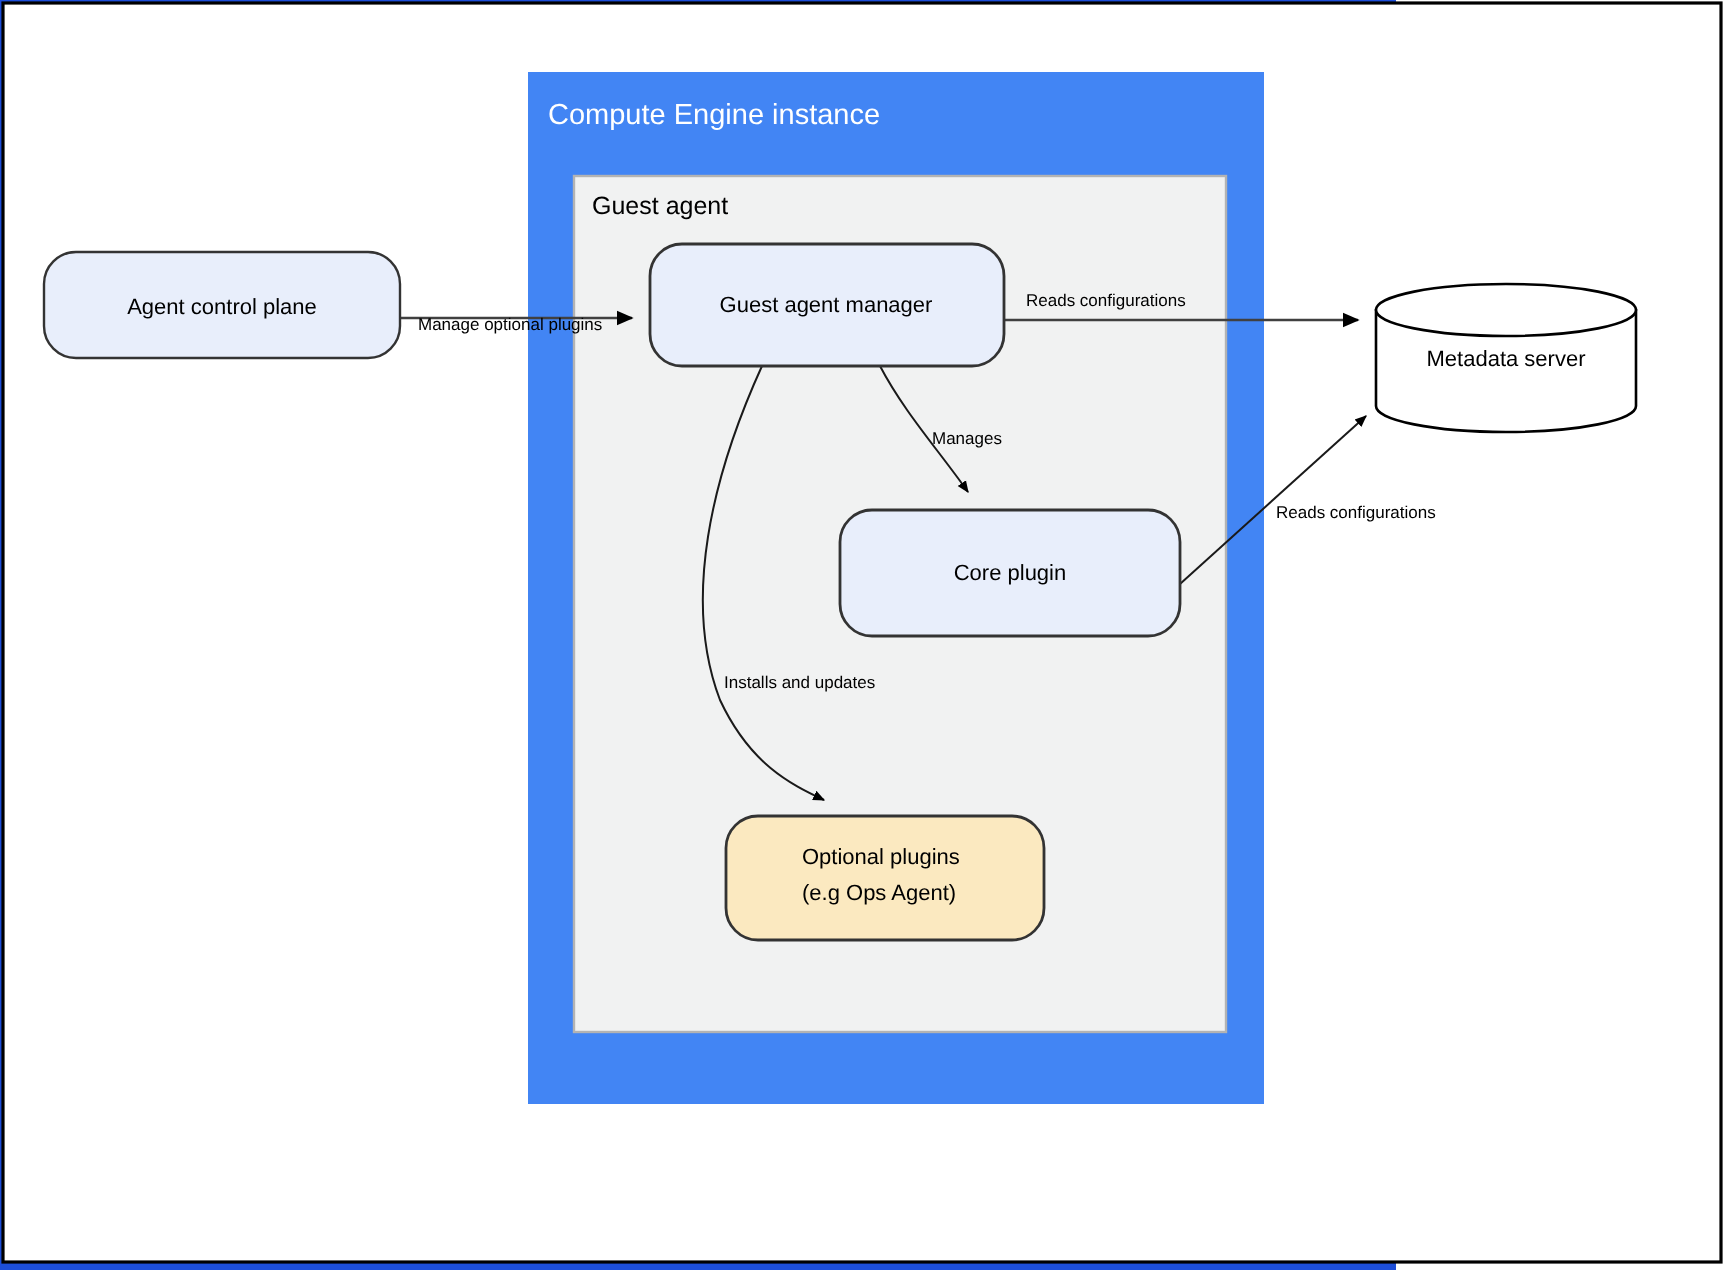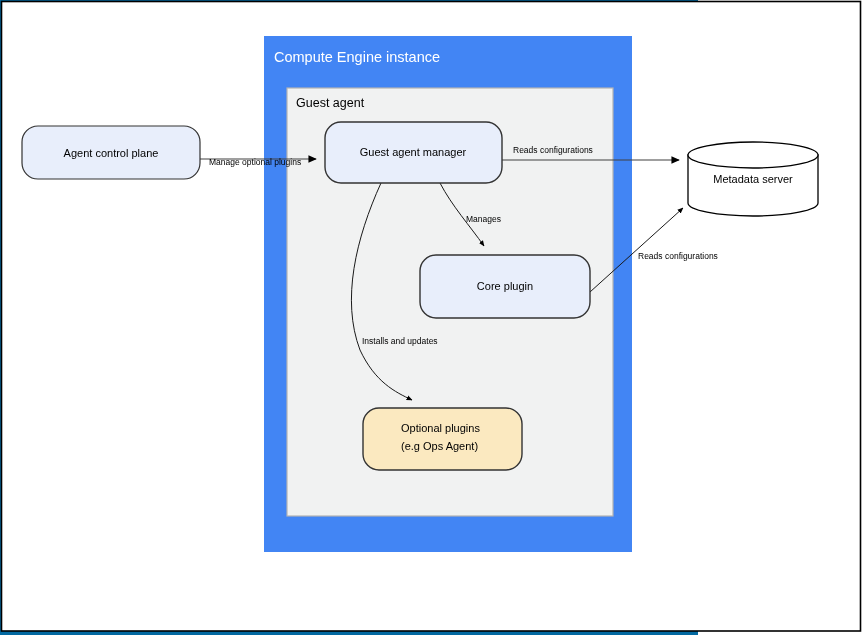--- a/index.html
+++ b/index.html
@@ -10,21 +10,21 @@
   body {
     width: 862px;
     height: 635px;
     font-family: "Liberation Sans", sans-serif;
     overflow: hidden;
   }
   #canvas-wrap {
     position: relative;
     width: 698px;
     height: 635px;
-    background: #0369a1;
+    background: #1d4ed8;
   }
   svg#diagram {
     display: block;
     width: 862px;
     height: 635px;
   }
   .node-label {
     font-family: "Liberation Sans", sans-serif;
     font-size: 11px;
     fill: #000000;

